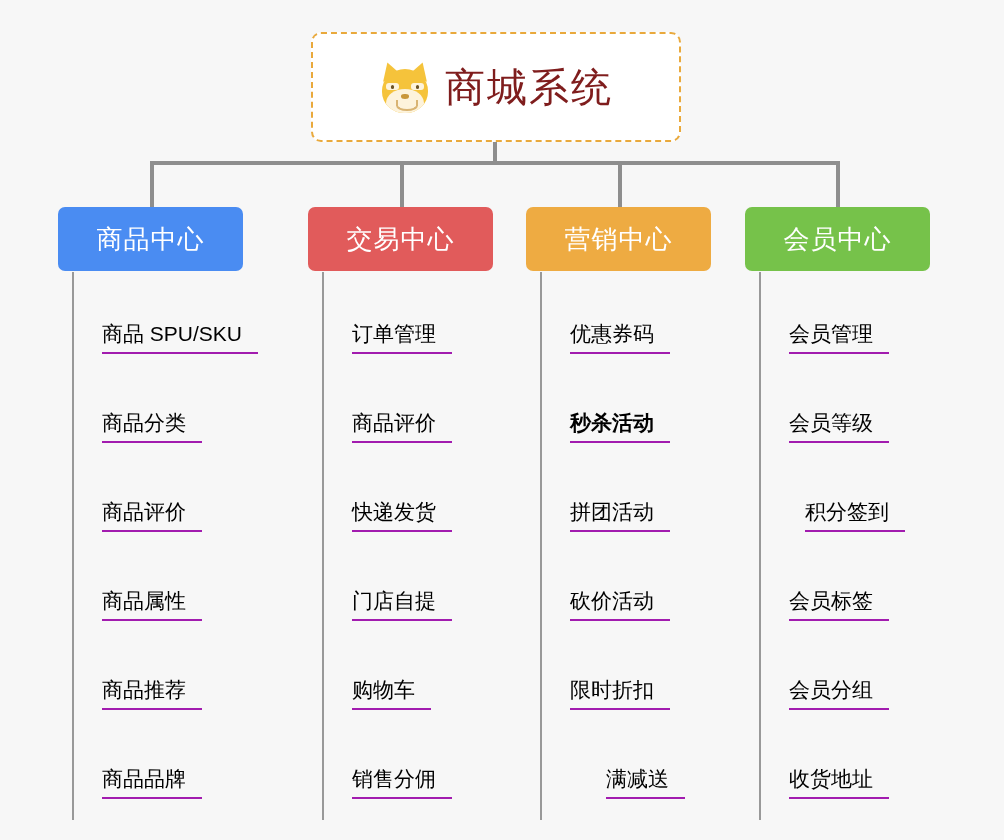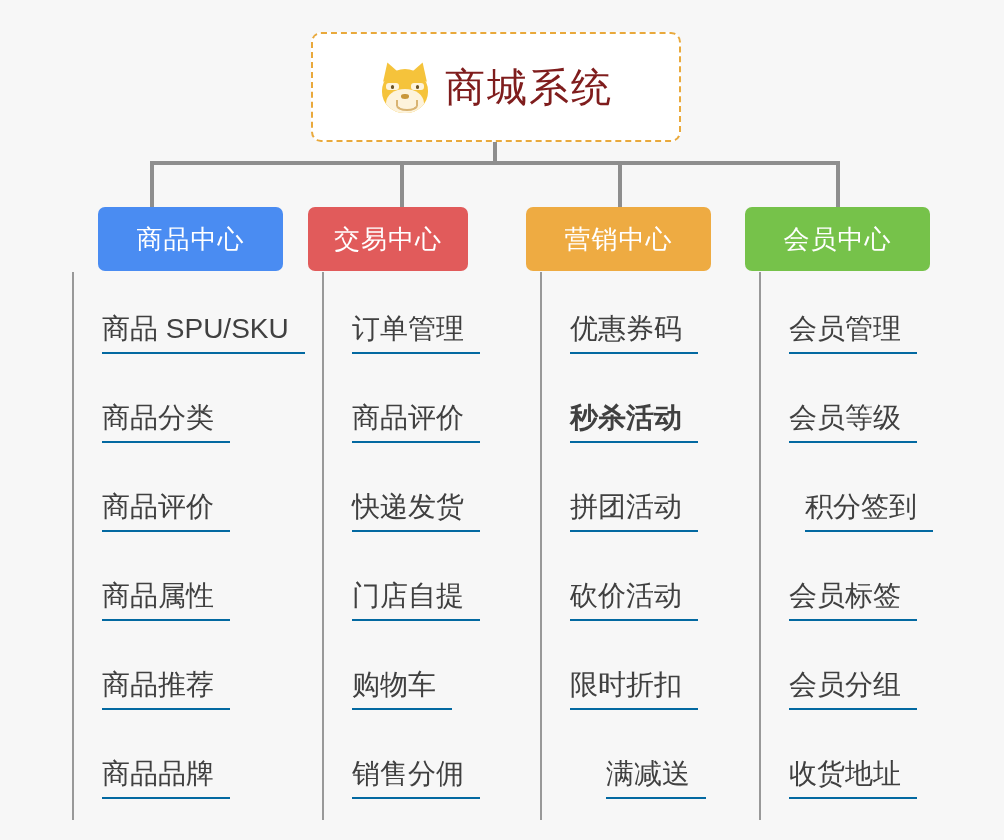--- a/index.html
+++ b/index.html
@@ -146,24 +146,24 @@
   .leaf {
     position: absolute;
     left: 2px;
     height: 88px;
     box-sizing: border-box;
     display: flex;
     align-items: flex-end;
     padding: 0 14px 6px 28px;
   }
   .leaf-label {
-    font-size: 28px;
-    color: #404040;
+    font-size: 21px;
+    color: #000000;
     line-height: 1.1;
-    border-bottom: 2px solid #0369a1;
+    border-bottom: 2px solid #a21caf;
     padding: 0 16px 7px 0;
     white-space: nowrap;
   }
 </style>
 </head>
 <body>
 
 <div id="canvas">
 
   <div id="root-node">
@@ -183,24 +183,24 @@
     <div id="root-title">商城系统</div>
   </div>
 
   <div class="conn" style="left:493px; top:142px; width:4px; height:22px;"></div>
   <div class="conn" style="left:150px; top:161px; width:690px; height:4px;"></div>
   <div class="conn" style="left:150px; top:161px; width:4px; height:46px;"></div>
   <div class="conn" style="left:400px; top:161px; width:4px; height:46px;"></div>
   <div class="conn" style="left:618px; top:161px; width:4px; height:46px;"></div>
   <div class="conn" style="left:836px; top:161px; width:4px; height:46px;"></div>
 
-  <div class="cat-box" style="left:58px; width:185px; background:#4a8cf2;margin-left:40px;">
+  <div class="cat-box" style="left:58px; width:185px; background:#4a8cf2;">
     <span>商品中心</span>
   </div>
-  <div class="cat-box" style="left:308px; width:160px; background:#e15b5b;">
+  <div class="cat-box" style="left:308px; width:185px; background:#e15b5b;">
     <span>交易中心</span>
   </div>
   <div class="cat-box" style="left:526px; width:185px; background:#eeab42;text-align:center;">
     <span>营销中心</span>
   </div>
   <div class="cat-box" style="left:745px; width:185px; background:#76c24a;">
     <span>会员中心</span>
   </div>
 
   <div class="column" style="left:72px;">

